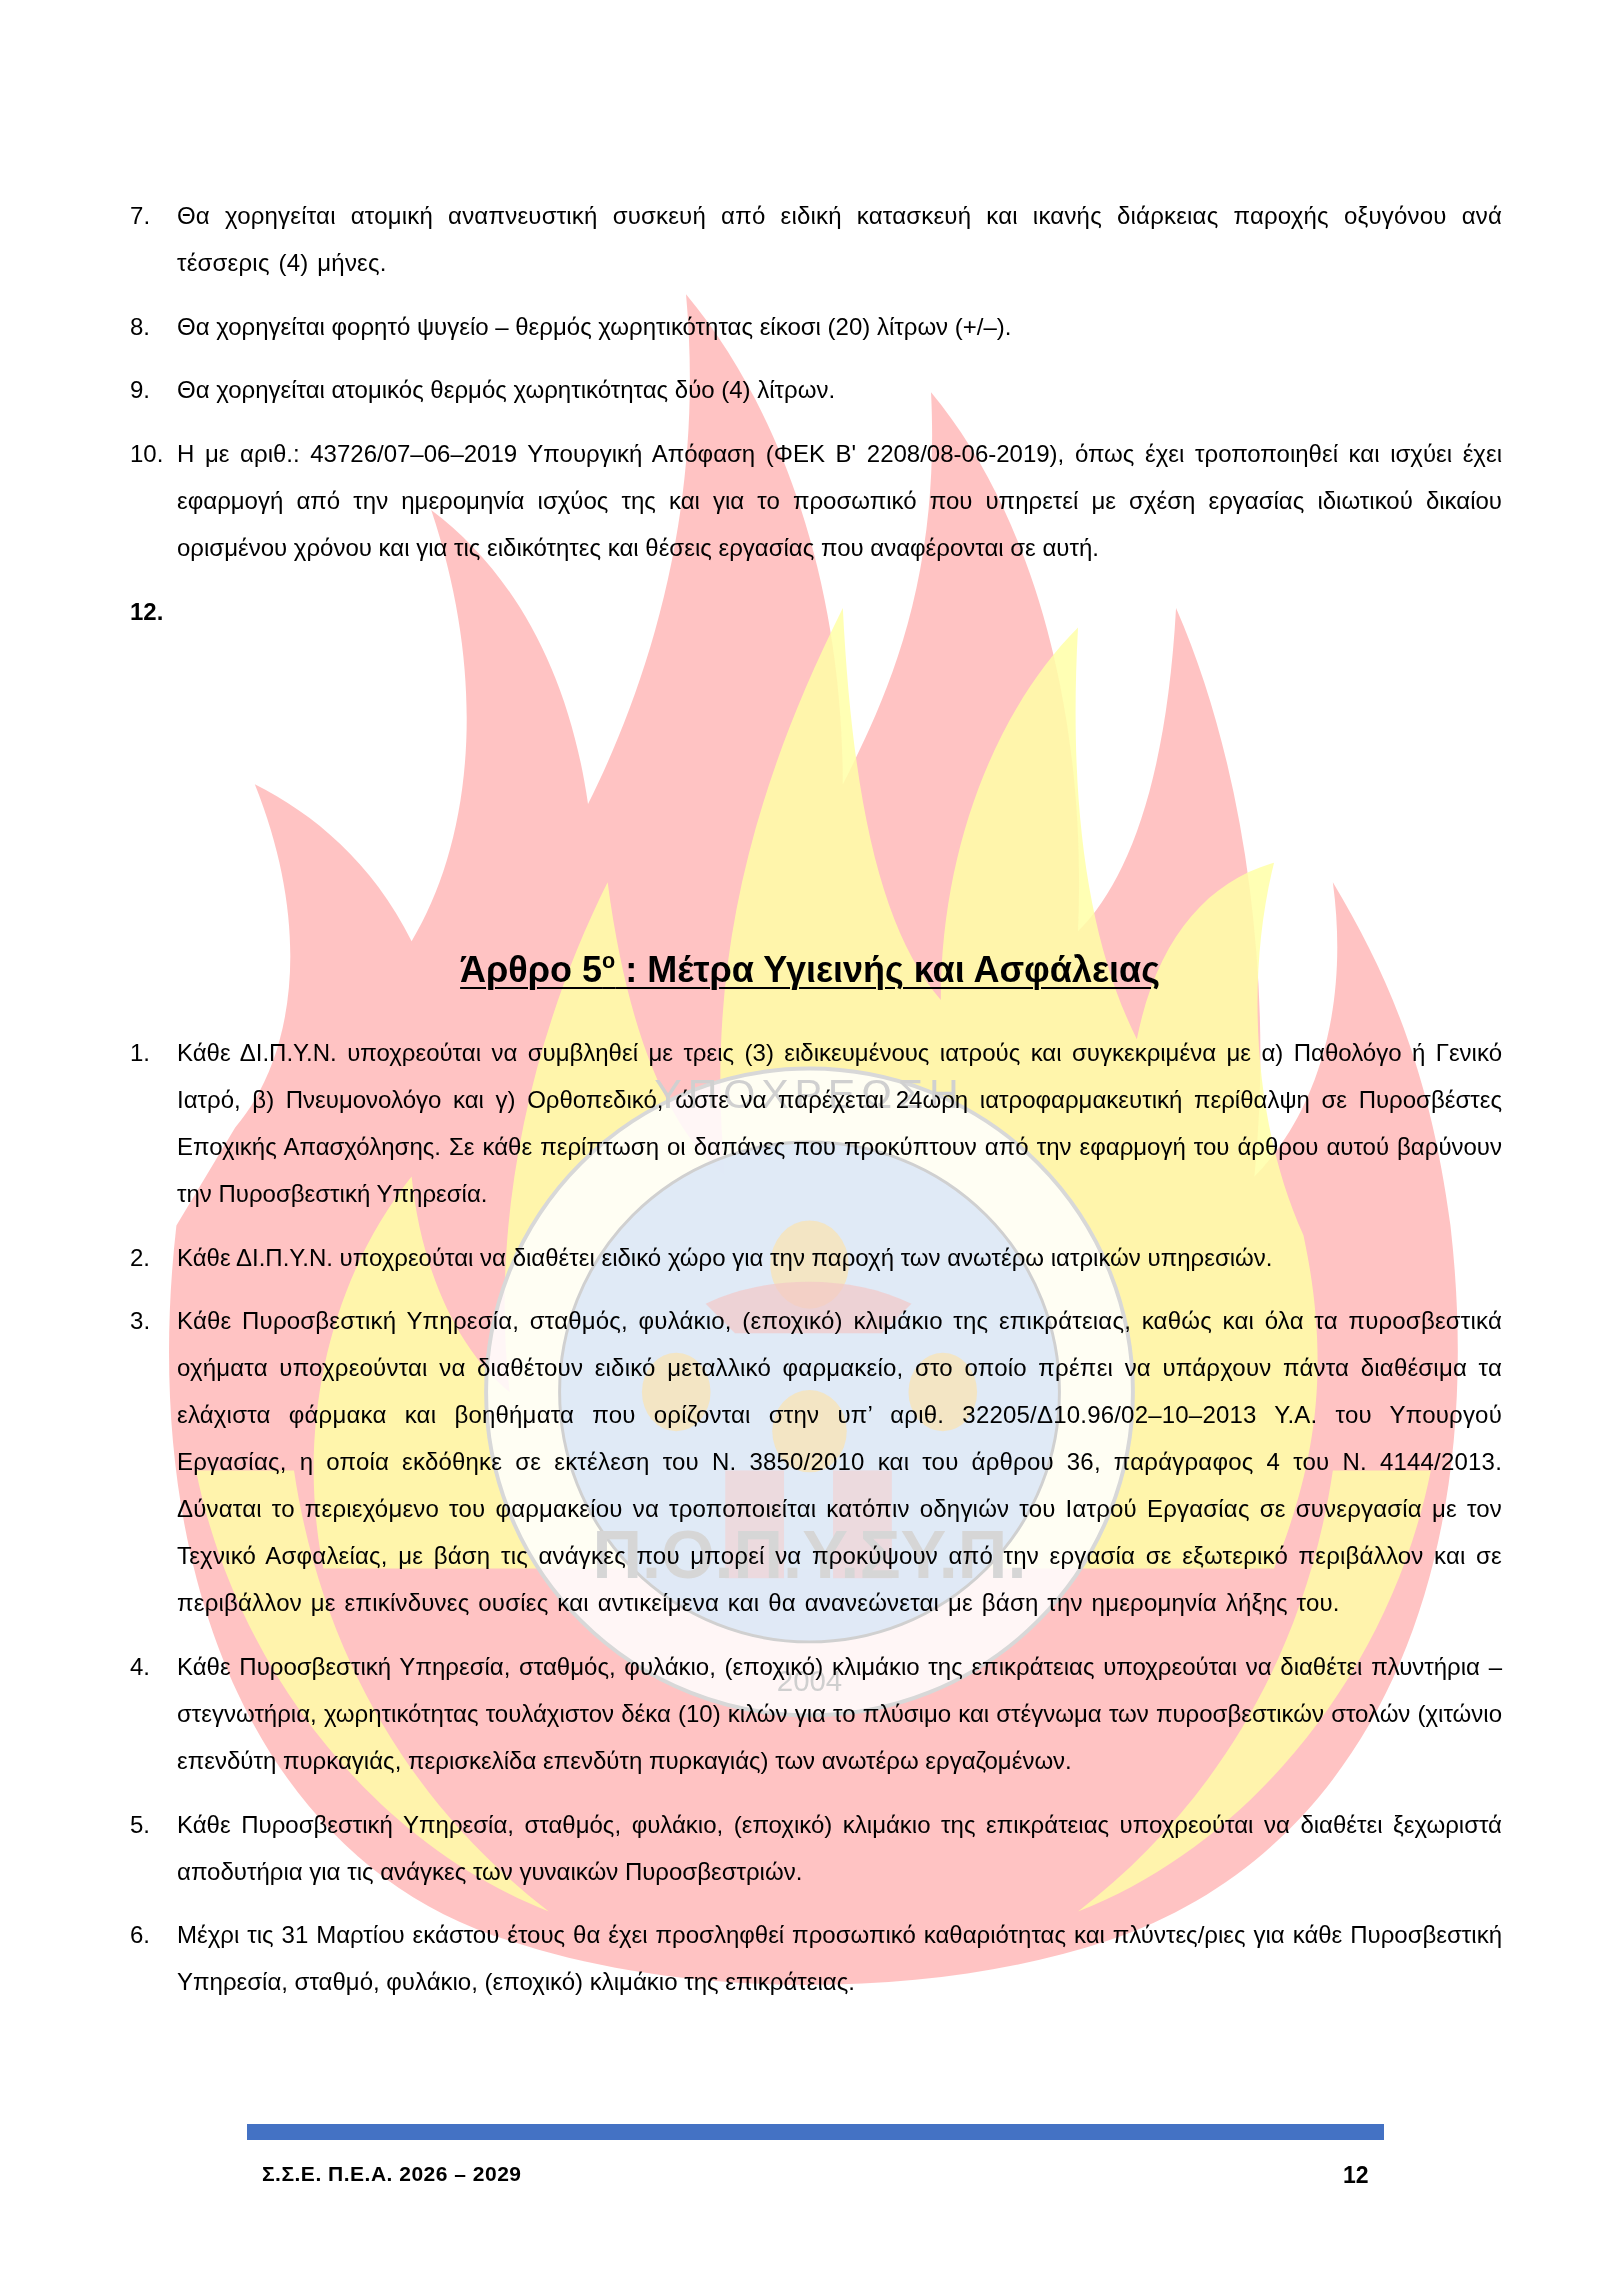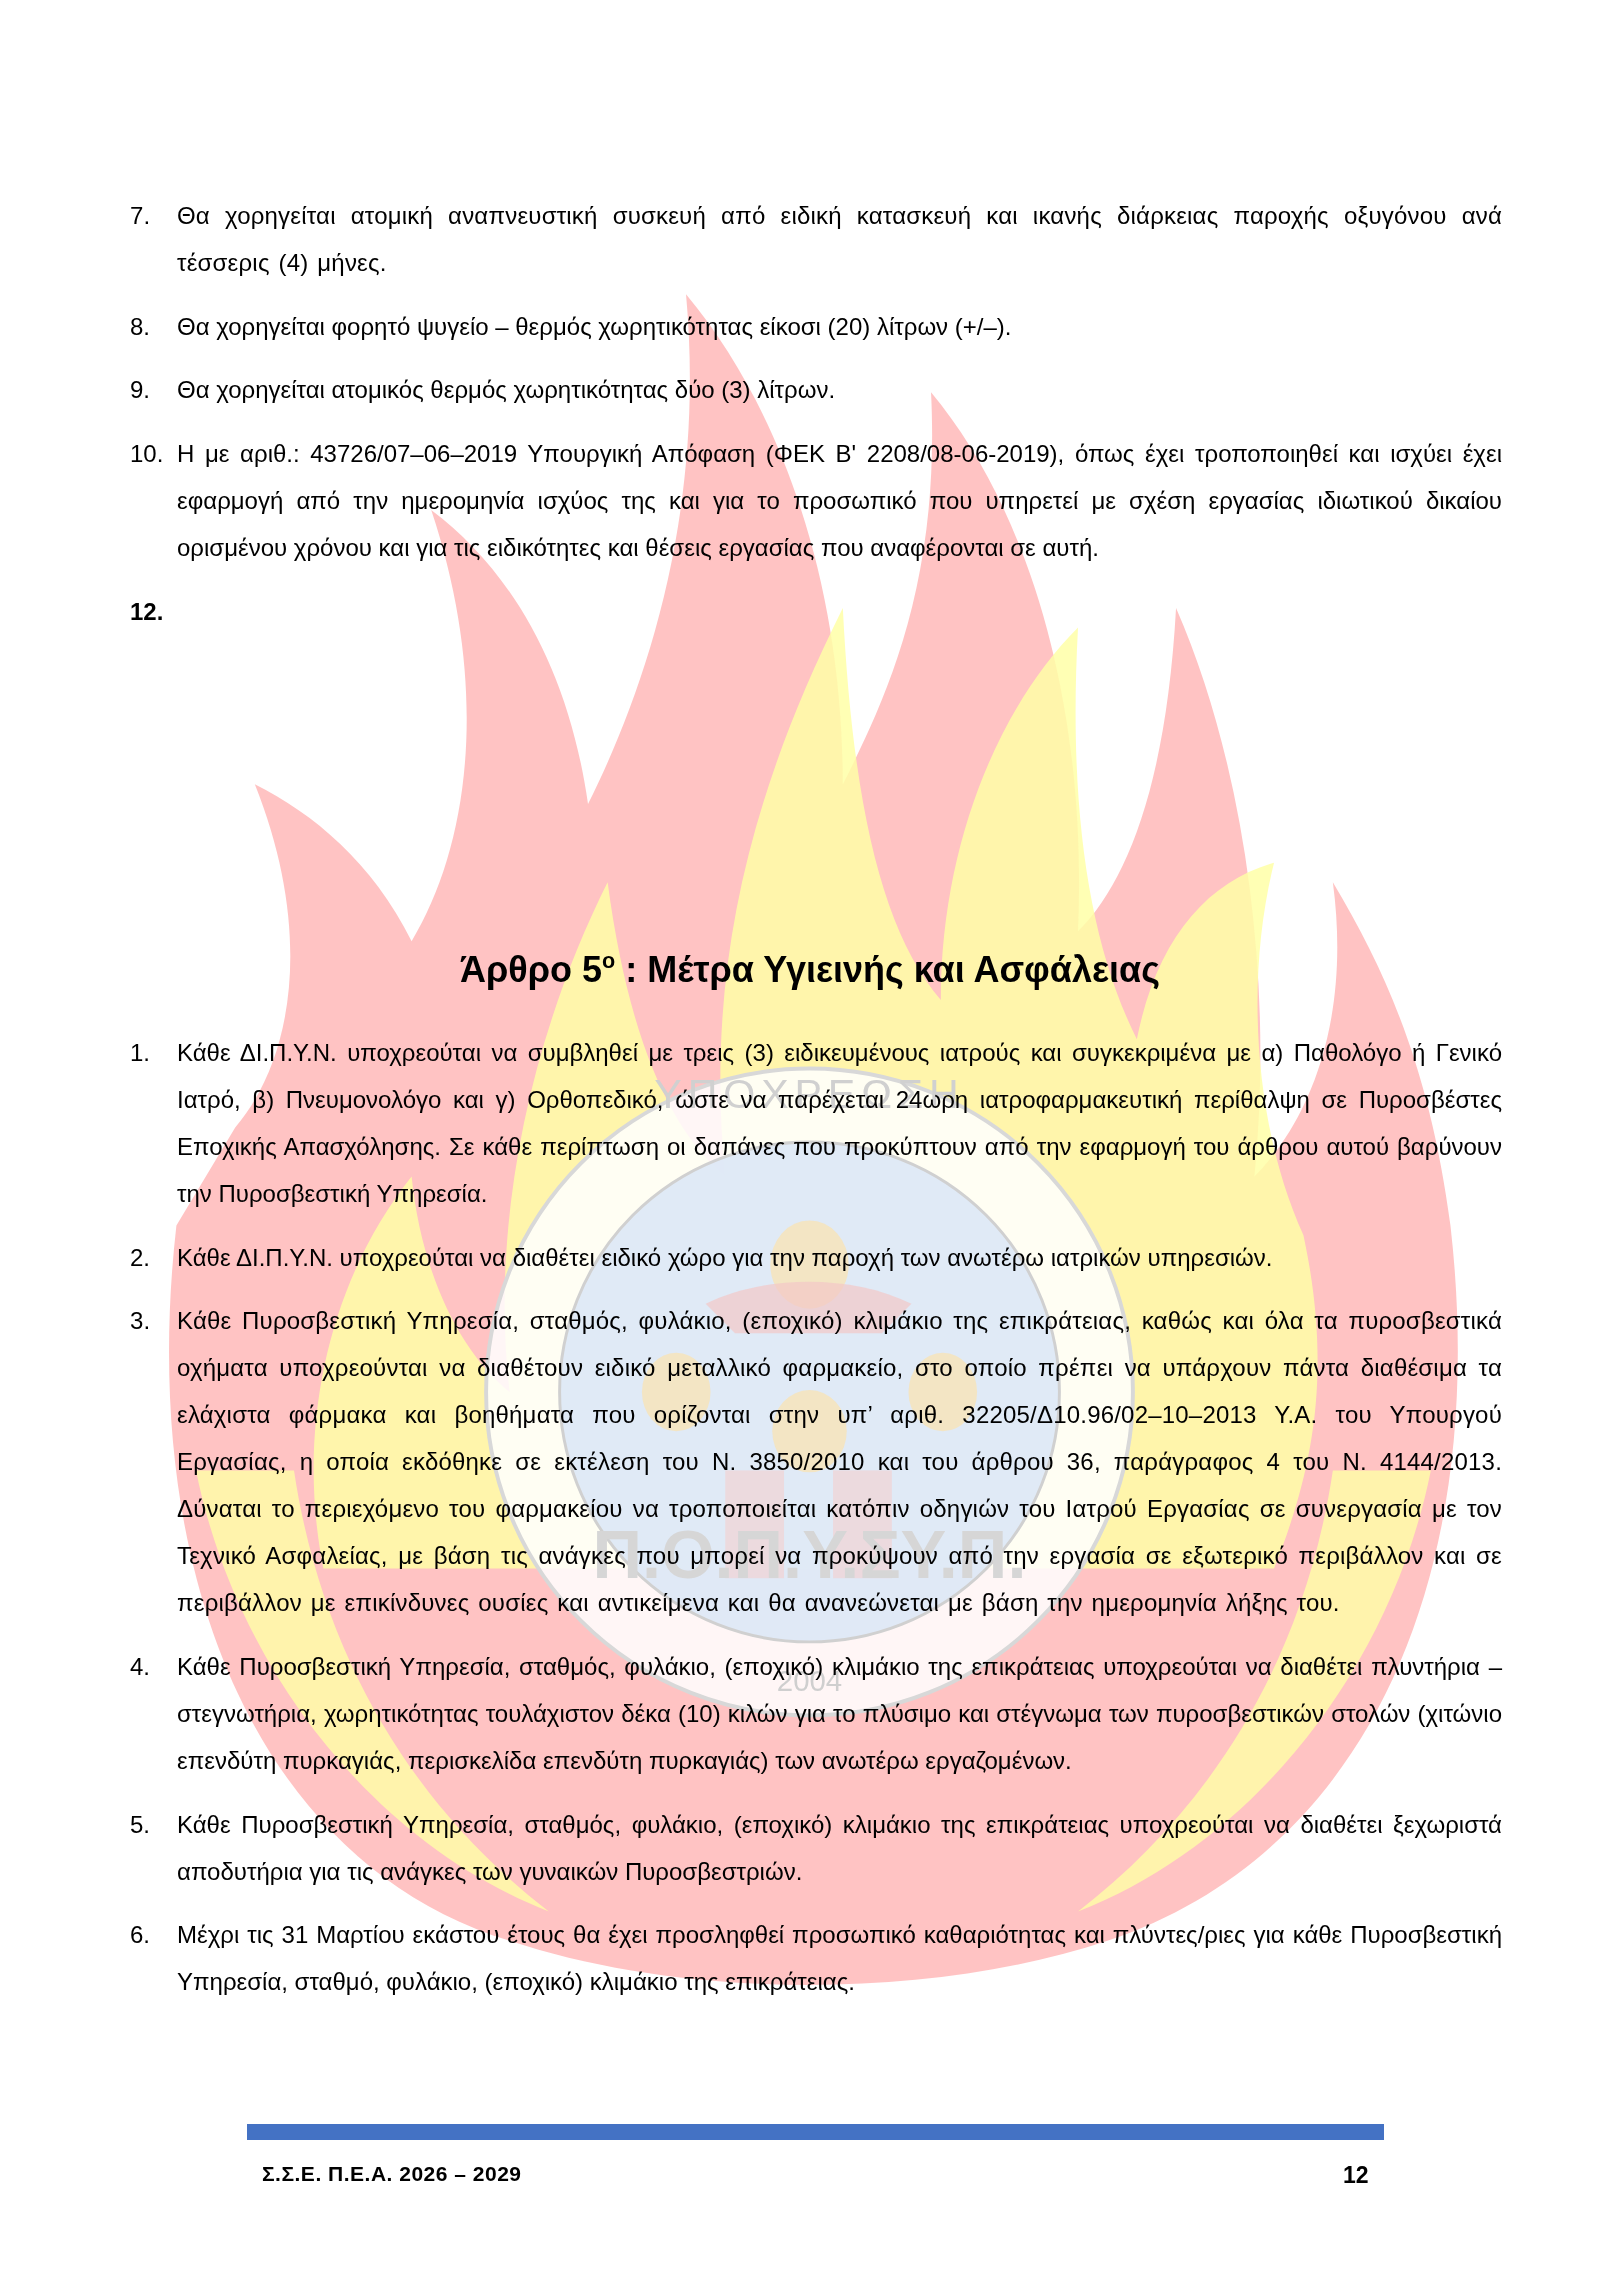--- a/index.html
+++ b/index.html
@@ -7,21 +7,21 @@
            font-family: "Liberation Sans", sans-serif; color: #000; }
     .watermark { position: absolute; left: 0; top: 0; width: 1620px; height: 2292px; pointer-events: none; }
     .content { position: absolute; left: 0; top: 0; width: 1620px; height: 2292px; }
     .list { position: absolute; left: 130px; width: 1372px; margin: 0; padding: 0; list-style: none; }
     .item { position: relative; padding-left: 47px; font-size: 24px; line-height: 47px;
             text-align: justify; margin-bottom: 16.7px; }
     .item .num { position: absolute; left: 0; top: 0; }
     .item.bold { font-weight: bold; }
     .item.wide { letter-spacing: 0.2px; word-spacing: 2px; }
     .heading { position: absolute; top: 948px; left: 0; width: 1620px; text-align: center;
-               font-size: 36px; font-weight: bold; 
+               font-size: 36px; font-weight: bold; text-decoration: underline;
                text-decoration-thickness: 2px; text-underline-offset: 4.9px; }
     .heading sup { font-size: 21.6px; vertical-align: 13.7px; }
     .footer-bar { position: absolute; left: 247px; top: 2124px; width: 1137px; height: 15.7px;
                   background: #4472c4; }
     .footer-left { position: absolute; left: 262px; top: 2162px; font-size: 21px;
                    font-weight: bold; letter-spacing: 0.5px; }
     .footer-right { position: absolute; left: 1343px; top: 2162px; font-size: 23px; font-weight: bold; }
   </style>
 </head>
 <body>
@@ -68,21 +68,21 @@
     <li class="item wide">
       <span class="num">7.</span>
       <span>Θα χορηγείται ατομική αναπνευστική συσκευή από ειδική κατασκευή και ικανής διάρκειας παροχής οξυγόνου ανά τέσσερις (4) μήνες.</span>
     </li>
     <li class="item">
       <span class="num">8.</span>
       <span>Θα χορηγείται φορητό ψυγείο – θερμός χωρητικότητας είκοσι (20) λίτρων (+/–).</span>
     </li>
     <li class="item">
       <span class="num">9.</span>
-      <span>Θα χορηγείται ατομικός θερμός χωρητικότητας δύο (3) λίτρων.</span>
+      <span>Θα χορηγείται ατομικός θερμός χωρητικότητας δύο (4) λίτρων.</span>
     </li>
     <li class="item">
       <span class="num">10.</span>
       <span>Η με αριθ.: 43726/07–06–2019  Υπουργική Απόφαση (ΦΕΚ Β' 2208/08-06-2019), όπως έχει τροποποιηθεί και ισχύει έχει εφαρμογή από την ημερομηνία ισχύος της και για το προσωπικό που υπηρετεί με σχέση εργασίας ιδιωτικού δικαίου ορισμένου χρόνου και για τις ειδικότητες και θέσεις εργασίας που αναφέρονται σε αυτή.</span>
     </li>
     <li class="item bold">
       <span class="num">12.</span>
     </li>
   </ol>
 

